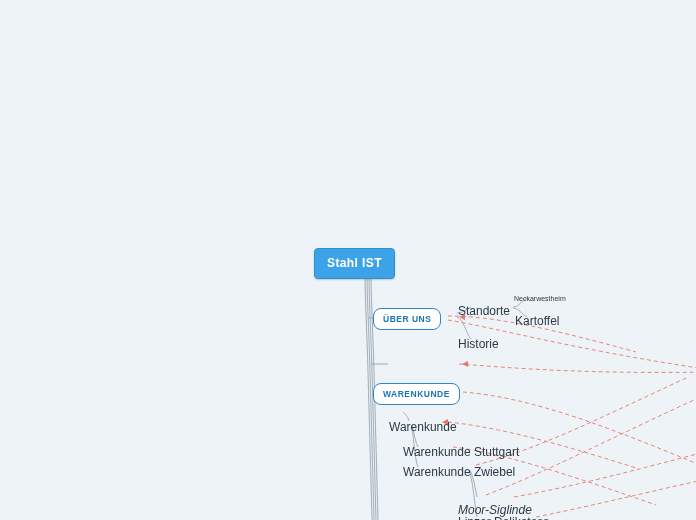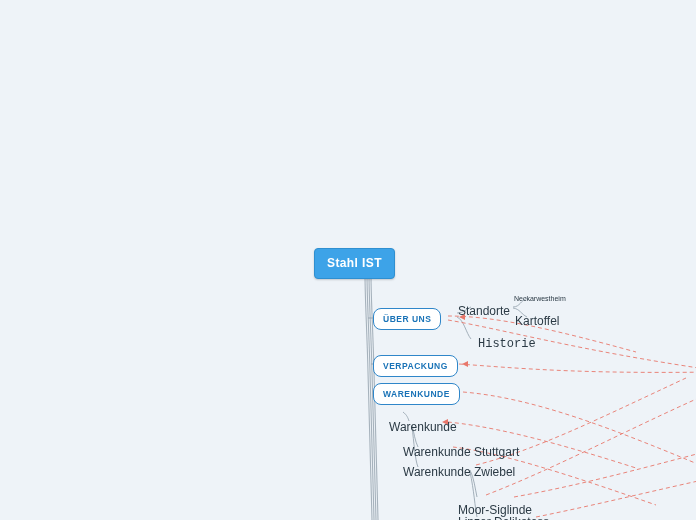--- a/index.html
+++ b/index.html
@@ -114,36 +114,35 @@
       <polygon points="426,422 432,419 432,425"></polygon>
     </g>
   </svg>
 
   
   <div class="node root" style="left:314px; top:248px;">Stahl IST</div>
 
   
   <div class="node boxed" style="left:373px; top:308px;">ÜBER UNS</div>
 
-  <div class="node boxed" style="left:373px; top:355px;">VERPACKUNG</div>
 
   <div class="node boxed" style="left:373px; top:383px;">WARENKUNDE</div>
 
   
   <div class="node plain" style="left:456px; top:303px;">Standorte</div>
 
   <div class="node plain small" style="left:512px; top:294px;">Neckarwestheim</div>
 
   <div class="node plain" style="left:513px; top:313px;">Kartoffel</div>
 
-  <div class="node plain" style="left:476px; top:336px;font-family:Liberation Mono, monospace;">Historie</div>
+  <div class="node plain" style="left:456px; top:336px;">Historie</div>
 
   <div class="node plain" style="left:387px; top:419px;">Warenkunde</div>
 
   <div class="node plain" style="left:401px; top:444px;">Warenkunde Stuttgart</div>
 
   <div class="node plain" style="left:401px; top:464px;">Warenkunde Zwiebel</div>
 
-  <div class="node plain" style="left:456px; top:502px;">Moor-Siglinde</div>
+  <div class="node plain" style="left:456px; top:502px;font-style:italic;">Moor-Siglinde</div>
 
   <div class="node plain" style="left:456px; top:514px;">Linzer Delikatess</div>
 
 </div>
 
 </body></html>

